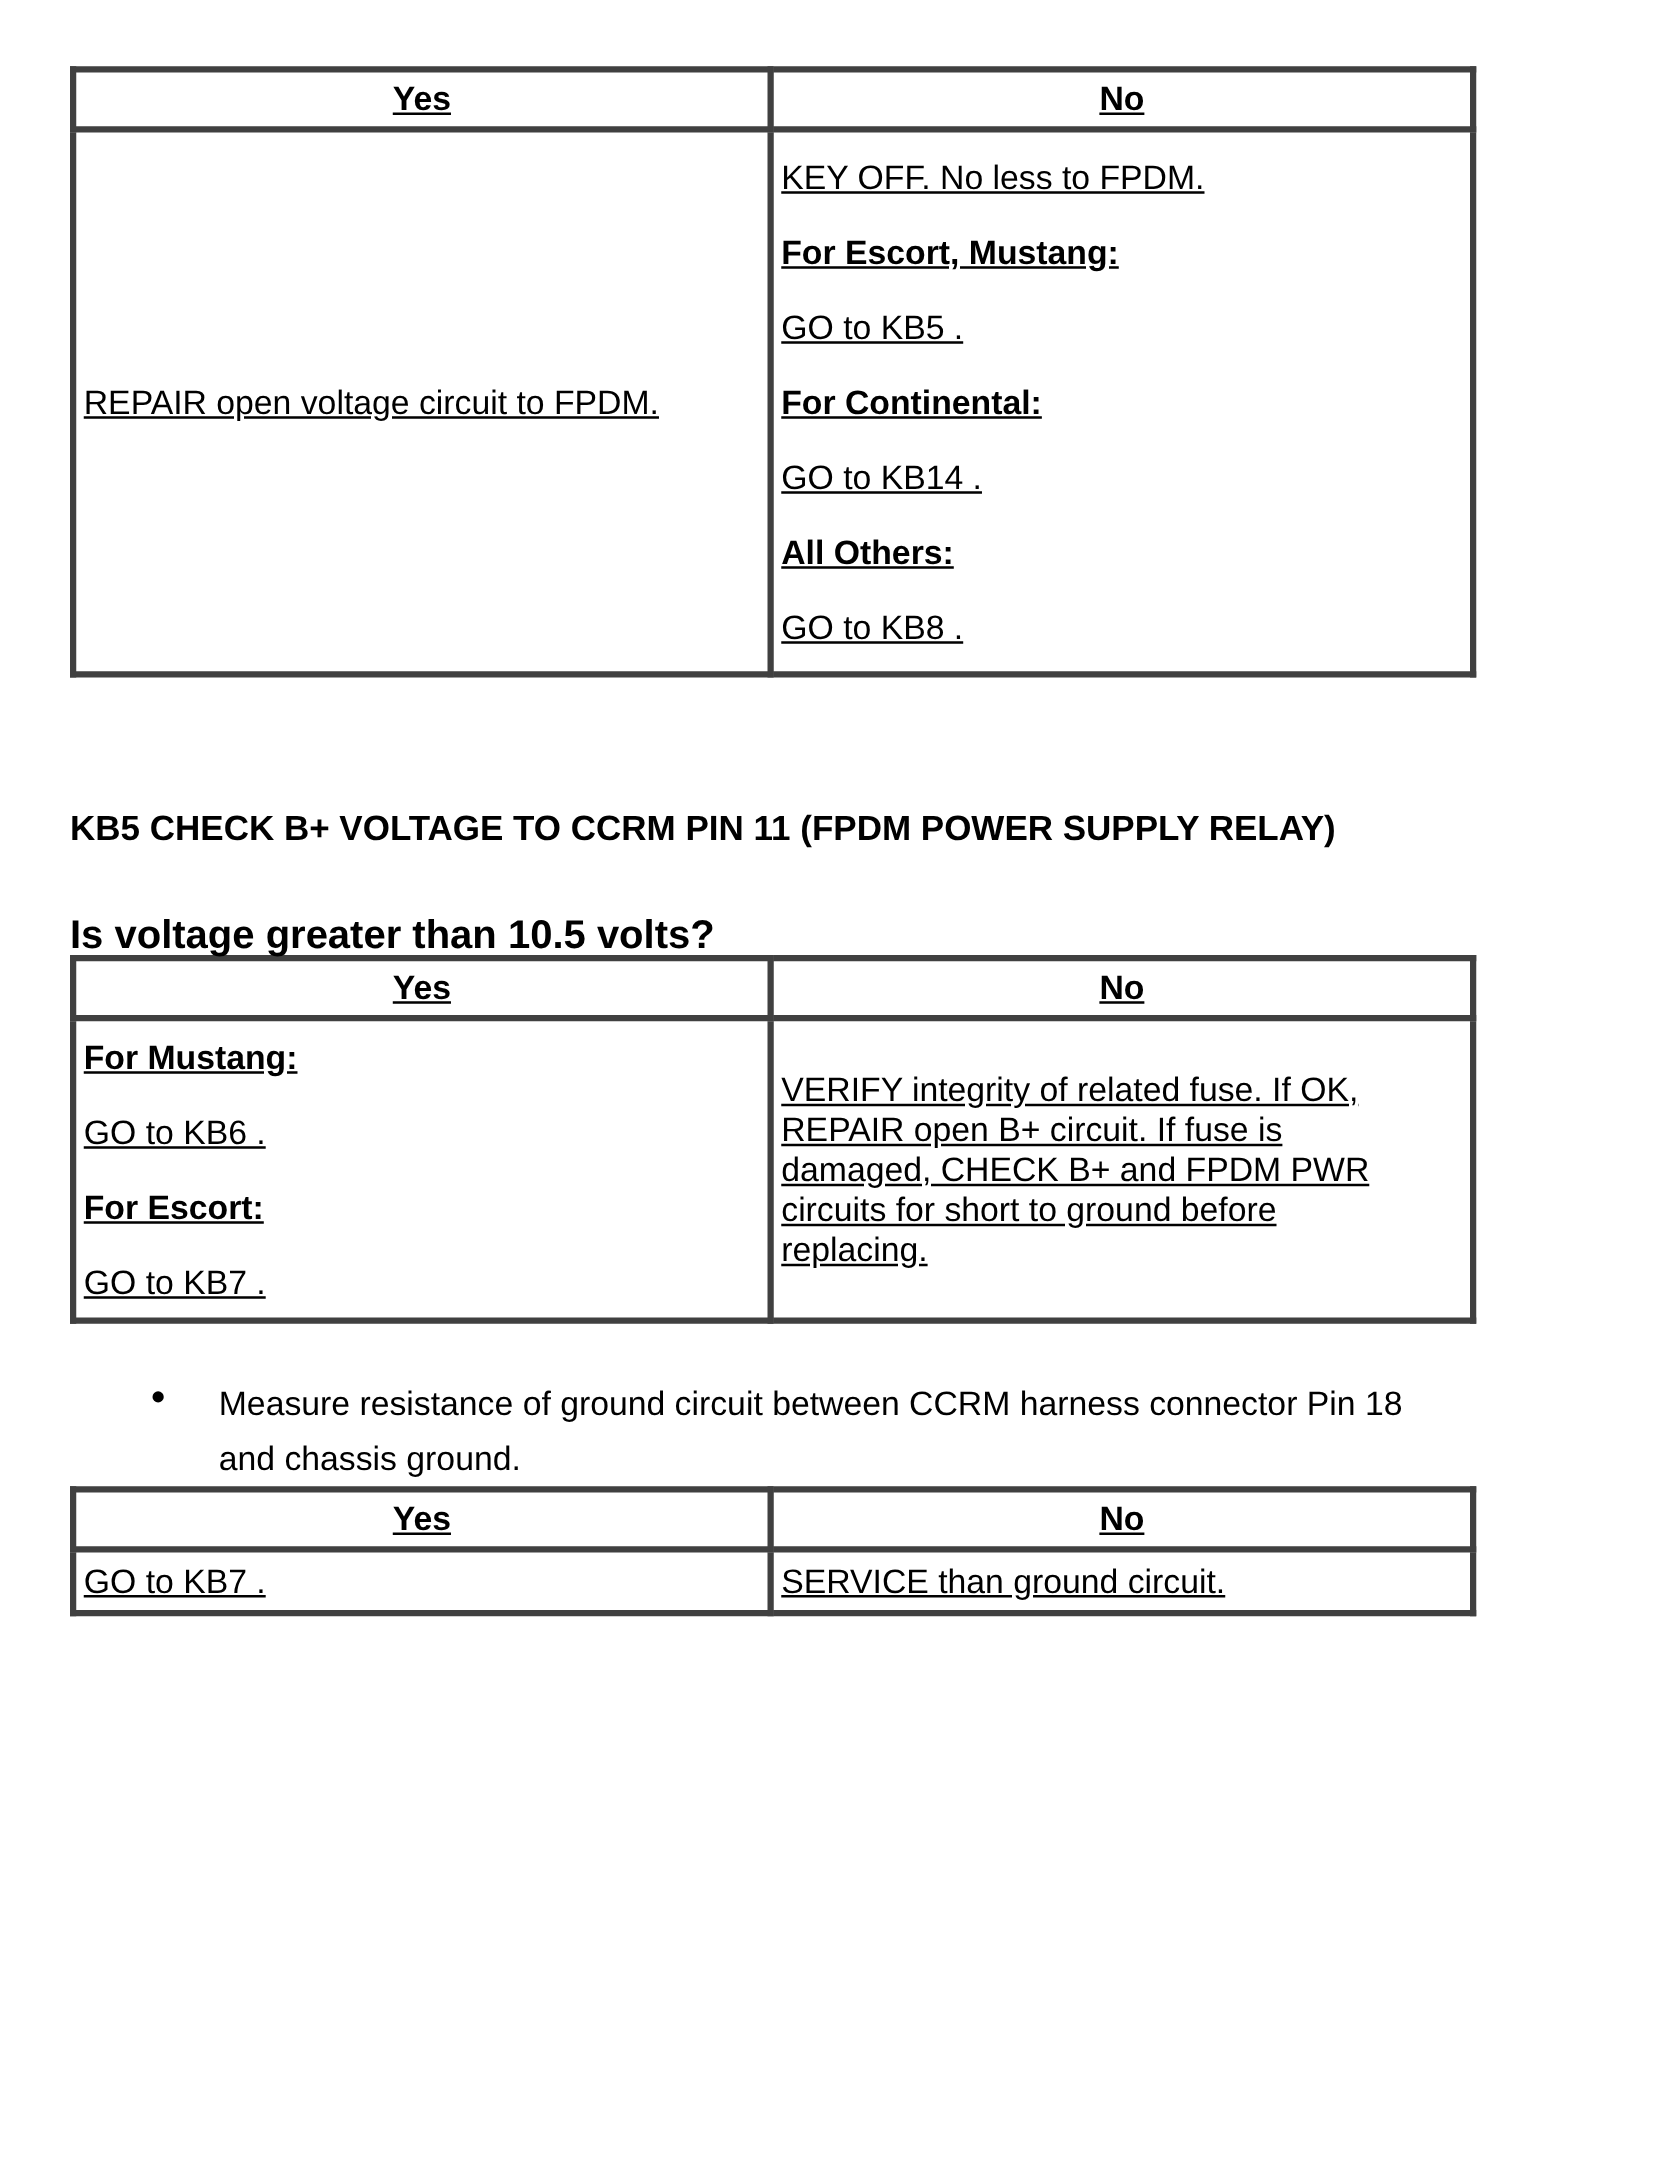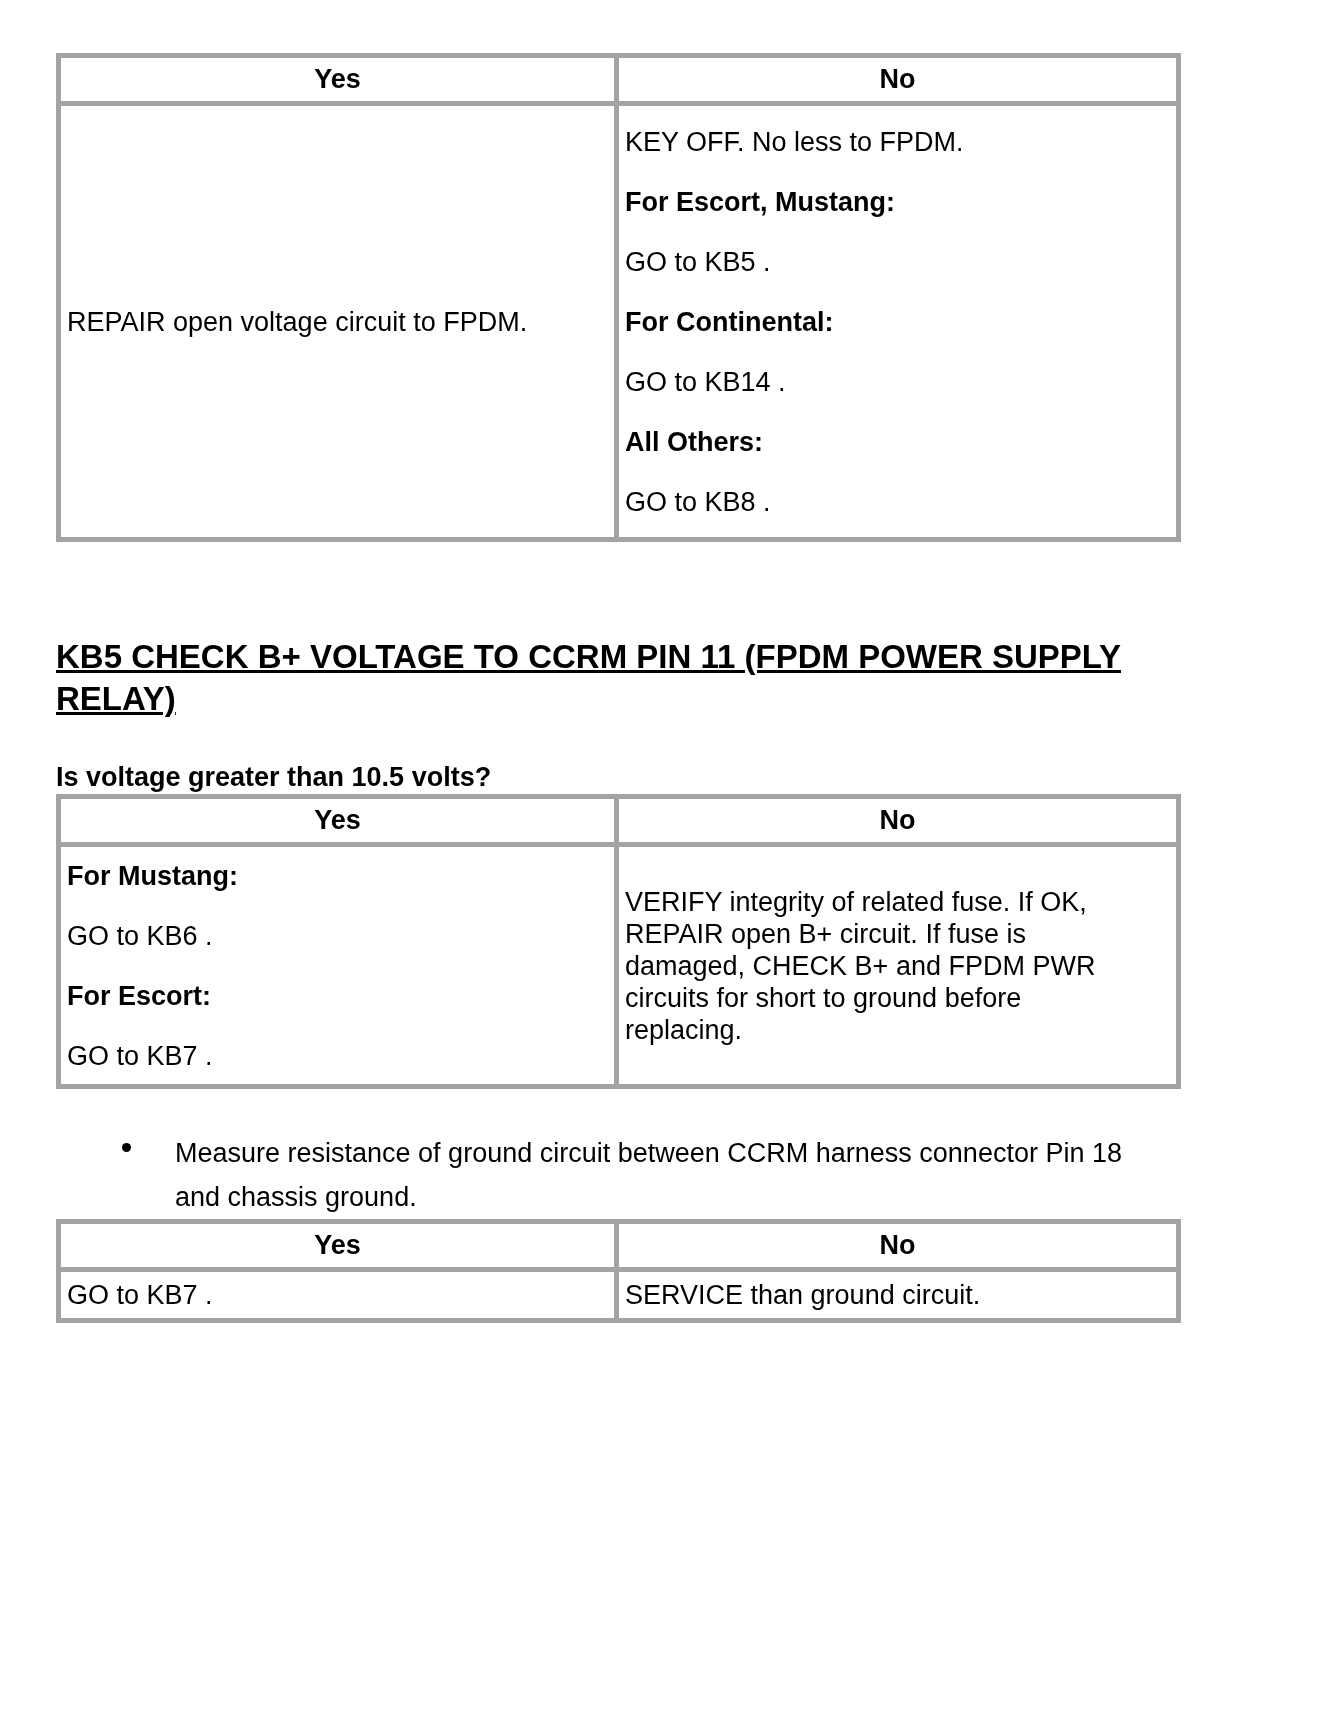--- a/index.html
+++ b/index.html
@@ -17,23 +17,24 @@
   }
   
   table.dtable {
     border-collapse: collapse;
     table-layout: fixed;
     width: 1120px;
   }
   .dtable col.c1 { width: 558px; }
   .dtable col.c2 { width: 562px; }
   .dtable th, .dtable td {
-    border: 5px solid #a3a3a3;
+    border: 5px solid #404040;
     text-align: left;
     vertical-align: middle;
+    text-decoration: underline;
   }
   .dtable th {
     font-weight: bold;
     text-align: center;
     height: 48px;
     padding: 0;
     font-size: 27px;
   }
   .dtable td { padding: 4px 6px; }
   .t1 tbody td { height: 436px; }
@@ -41,26 +42,25 @@
   .t3 tbody td { height: 51px; }
   .cell p {
     margin: 0 0 28px 0;
     line-height: 32px;
   }
   .cell p:last-child { margin-bottom: 0; }
   .b { font-weight: bold; }
   .wrap-limit { max-width: 520px; }
   
   .heading {
-    font-size: 33px;
+    font-size: 28px;
     font-weight: bold;
-    line-height: 42px;
+    line-height: 54px;
     margin: 94px 0 0 0;
     max-width: 1120px;
-    text-decoration: underline;
   }
   .heading.kb6 { margin-top: 100px; }
   ul.bullets {
     list-style: none;
     margin: 42px 0 0 0;
     padding: 0 0 0 66px;
   }
   ul.bullets li {
     position: relative;
     padding-left: 53px;
@@ -72,21 +72,21 @@
     position: absolute;
     left: 0;
     top: 12px;
     width: 9px;
     height: 9px;
     border-radius: 50%;
     background: #000000;
   }
   .question {
     font-weight: bold;
-    font-size: 27px;
+    font-size: 32px;
     line-height: 30px;
     margin: 36px 0 2px 0;
   }
   .question.q2 { margin-top: 26px; }
 </style>
 </head>
 <body>
 
 <div class="page">
 

